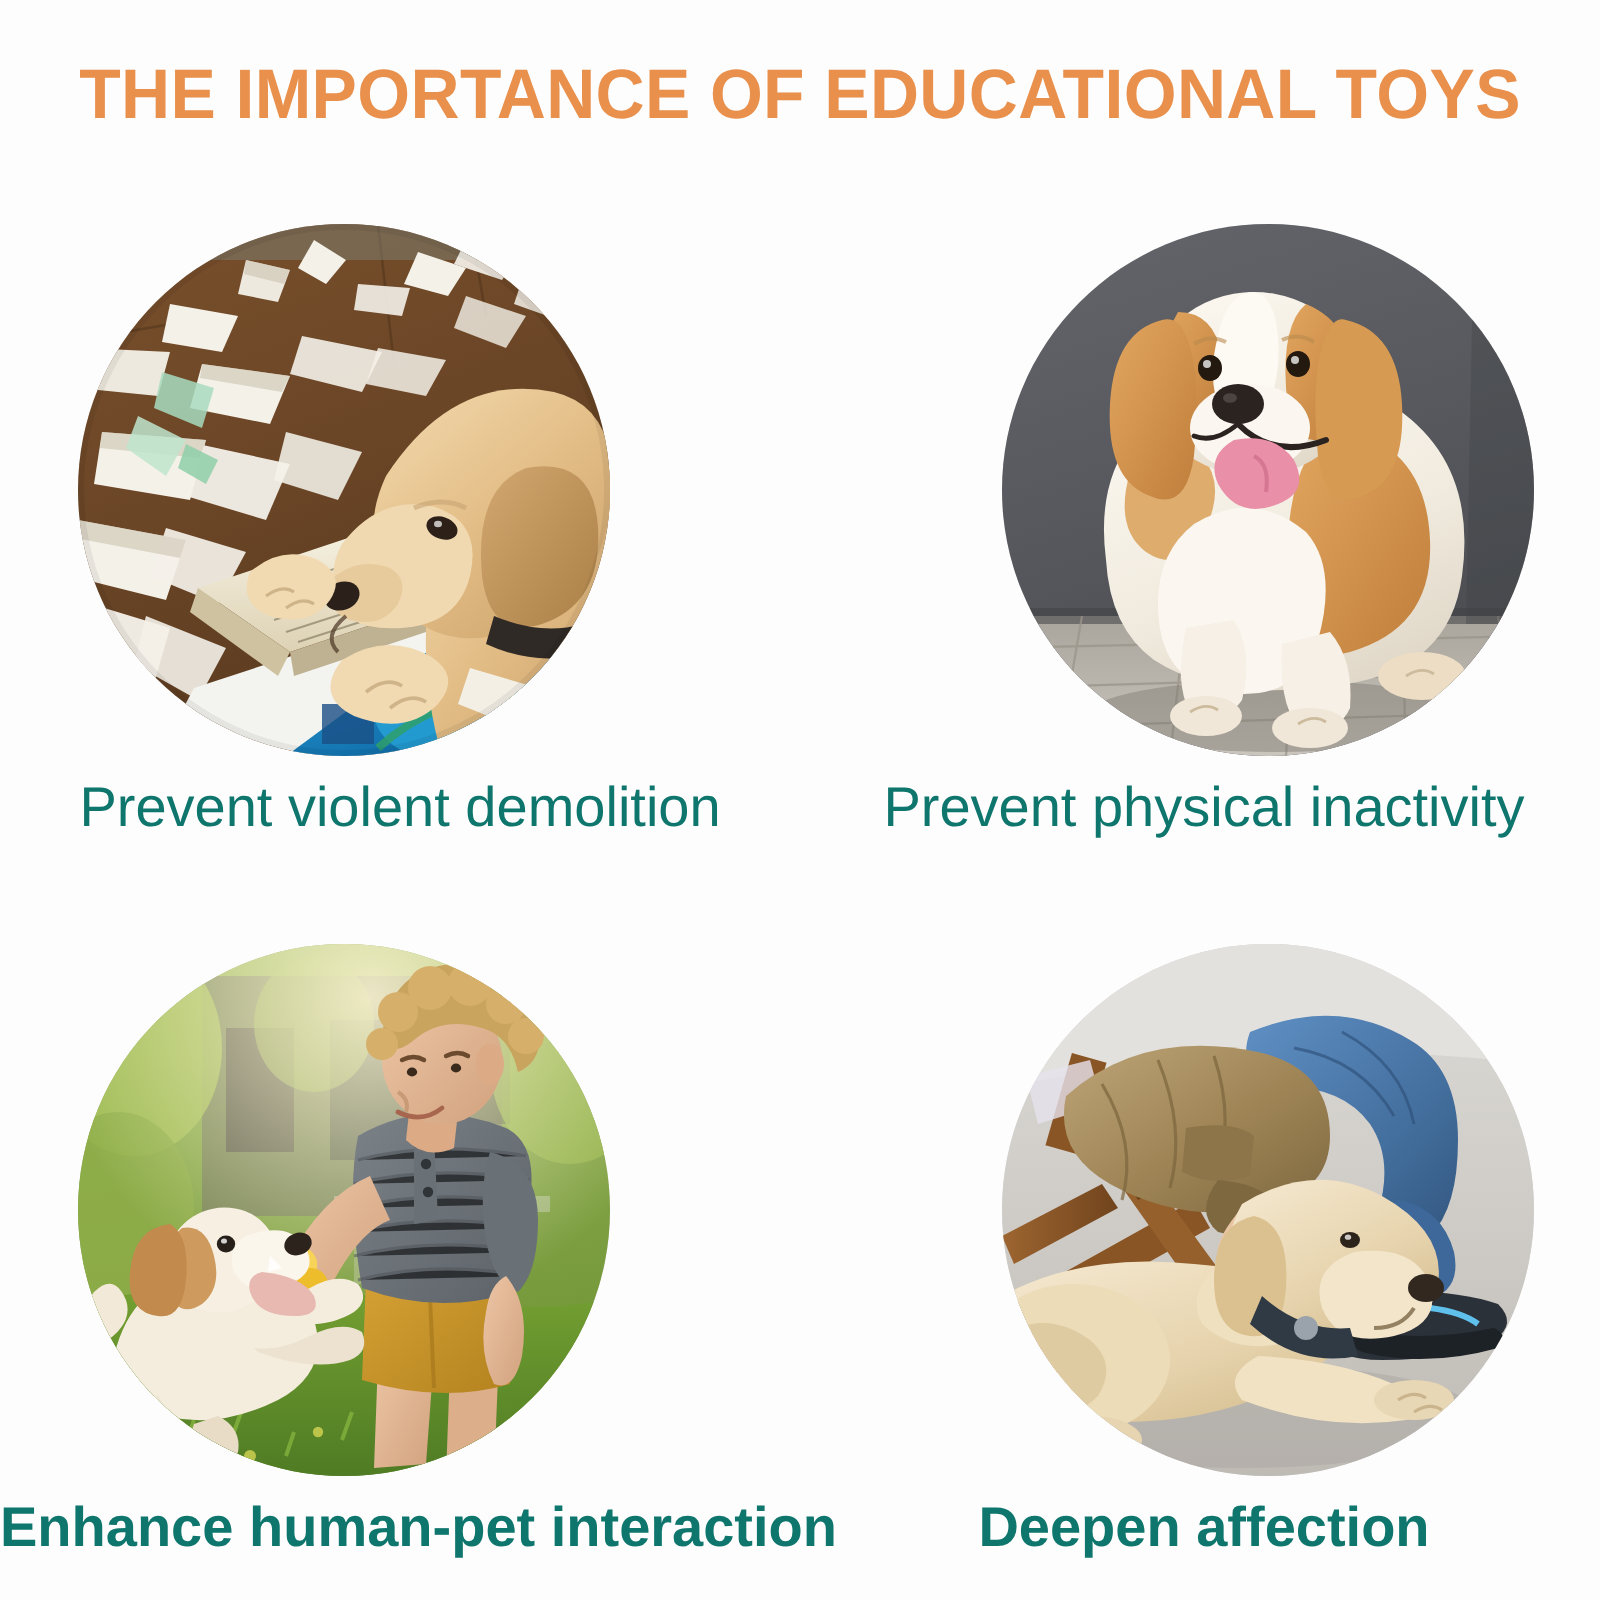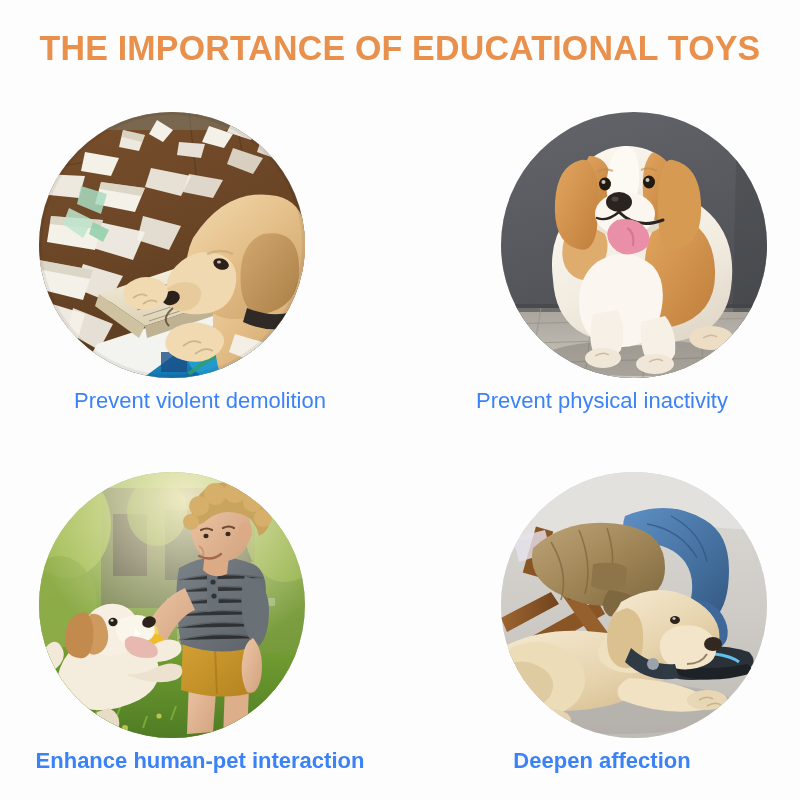--- a/index.html
+++ b/index.html
@@ -75,22 +75,22 @@
     background: #ddd;
   }
   .photo svg { display: block; width: 100%; height: 100%; }
 
   .caption {
     position: absolute;
     top: 288px;
     left: 0;
     width: 400px;
     text-align: center;
-    font-size: 22px;
-    color: #3b82f6;
+    font-size: 28px;
+    color: #0f766e;
     font-family: "Liberation Sans", sans-serif;
     white-space: nowrap;
   }
   .cell.c1 .caption { text-align: center; padding-right: 22px; }
   .cell.c2 .caption { text-align: center; padding-left: 2px; }
   .cell.r2.c1 .caption { padding-right: 42px; }
   .cell.r2.c2 .caption { padding-right: 92px; }
 </style>
 </head>
 <body>

